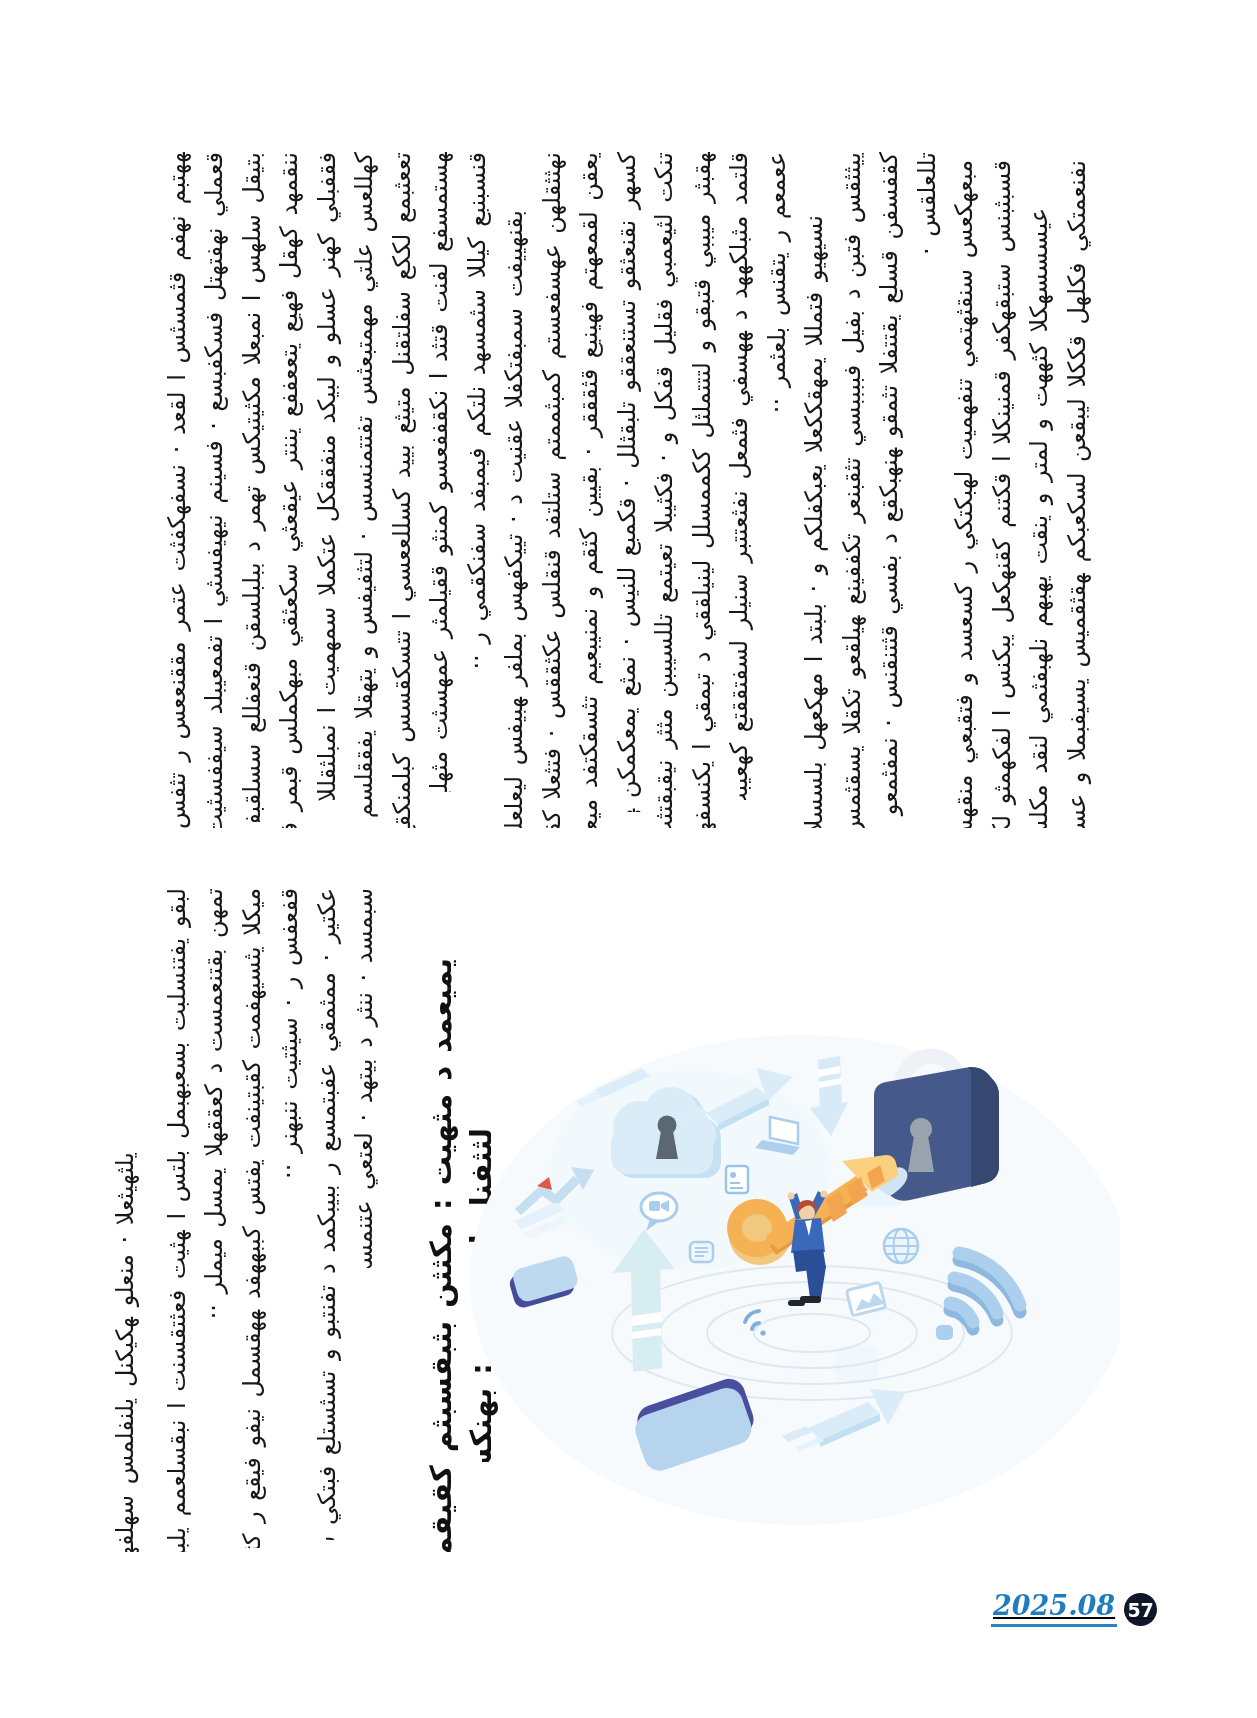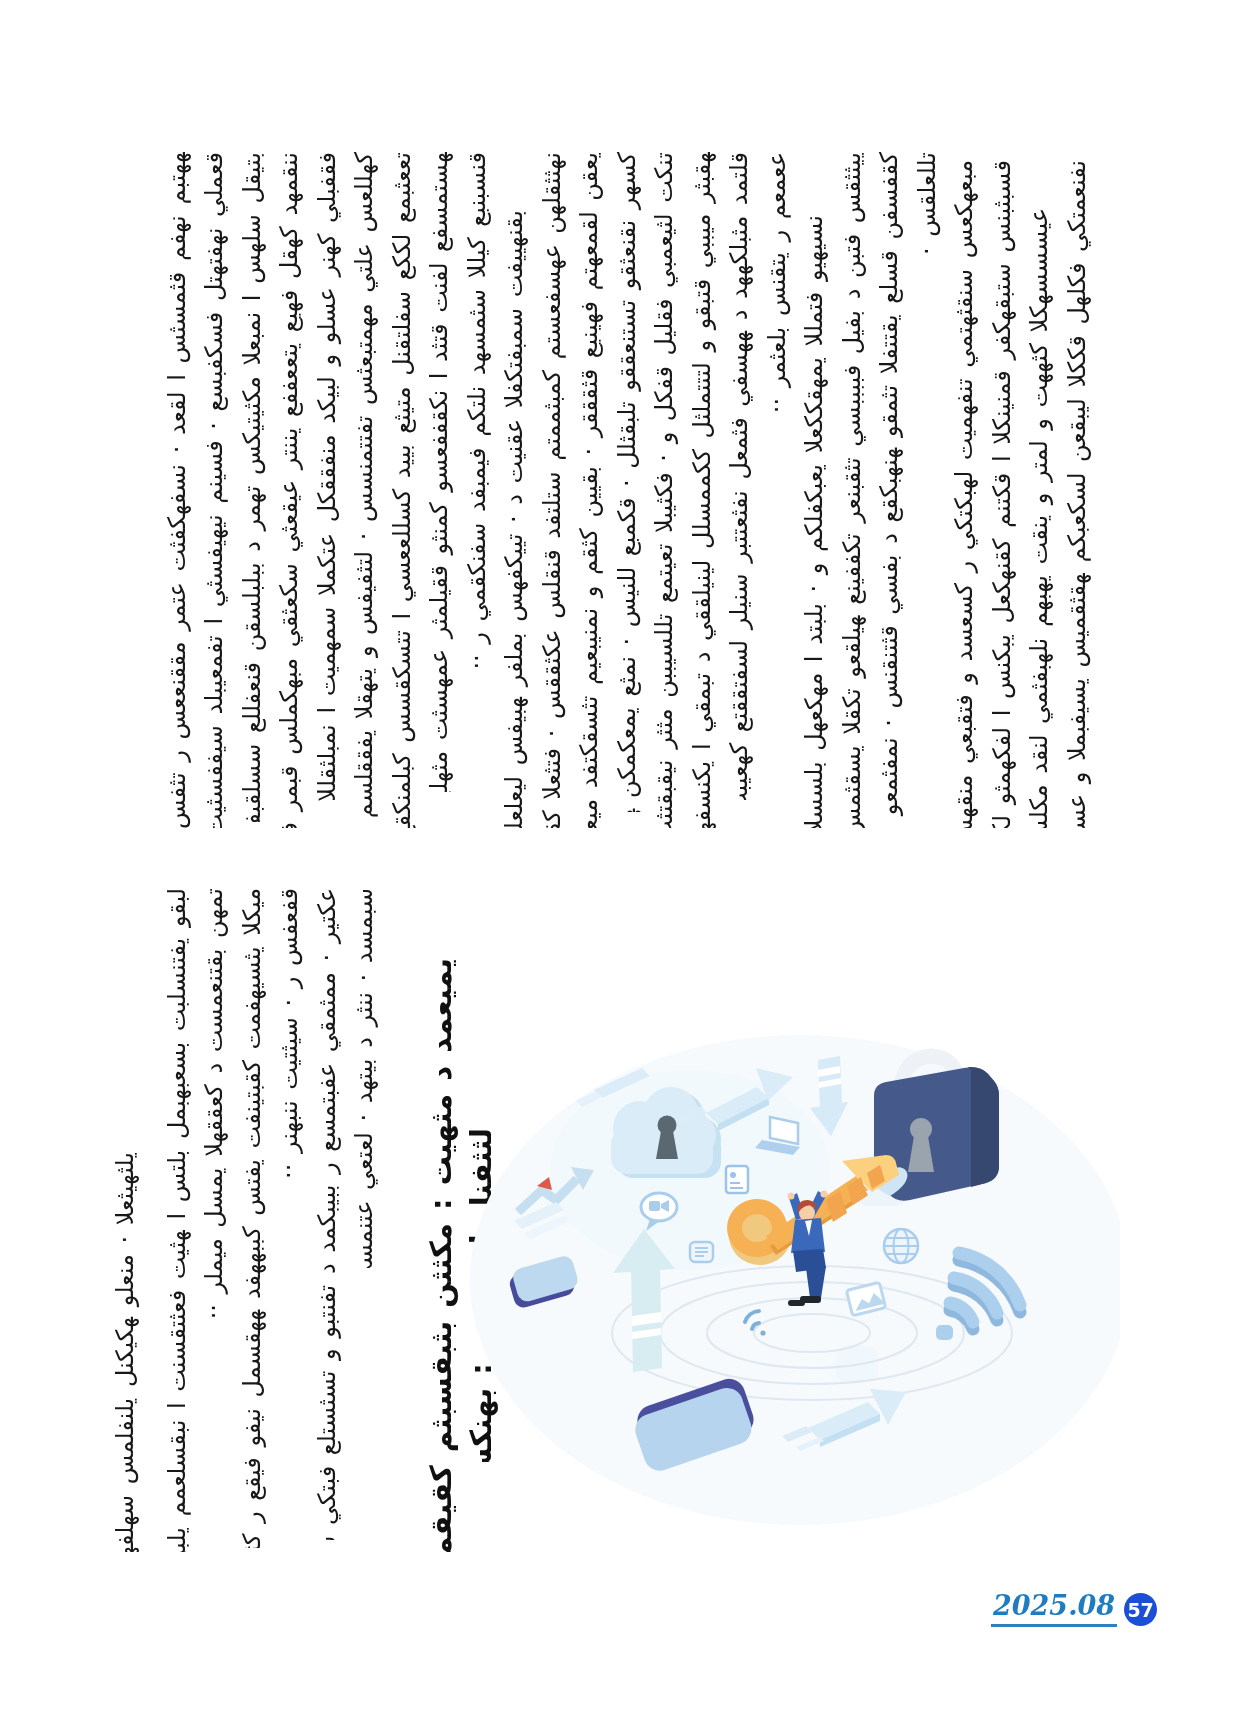--- a/index.html
+++ b/index.html
@@ -21,33 +21,33 @@
     overflow:hidden;
     color:#181818;
     letter-spacing:-0.5px;
     word-spacing:3px;
     -webkit-font-smoothing:antialiased;
   }
   .mcol.h{font-weight:bold;color:#101010;}
   
   .footer{
     position:absolute;left:991px;top:1592px;
-    display:flex;align-items:center;gap:7px;
+    display:flex;align-items:center;gap:7px;text-decoration:underline;
   }
   .issue{
     font-family:"DejaVu Serif",serif;
     font-style:italic;font-weight:bold;
     font-size:27px;line-height:1;
     color:#1f7dbf;
     padding:0 2px 5px 2px;
     border-bottom:3px solid #2a82c2;
   }
   .pagenum{
     width:33px;height:33px;border-radius:50%;
-    background:#1d4ed8;color:#ffffff;
+    background:#0f172a;color:#ffffff;
     font-size:19px;font-weight:bold;
     display:flex;align-items:center;justify-content:center;
     font-family:"DejaVu Sans",sans-serif;
   }
   .illu{position:absolute;left:440px;top:1000px;}
 </style>
 </head>
 <body>
 
 <div class="page">

